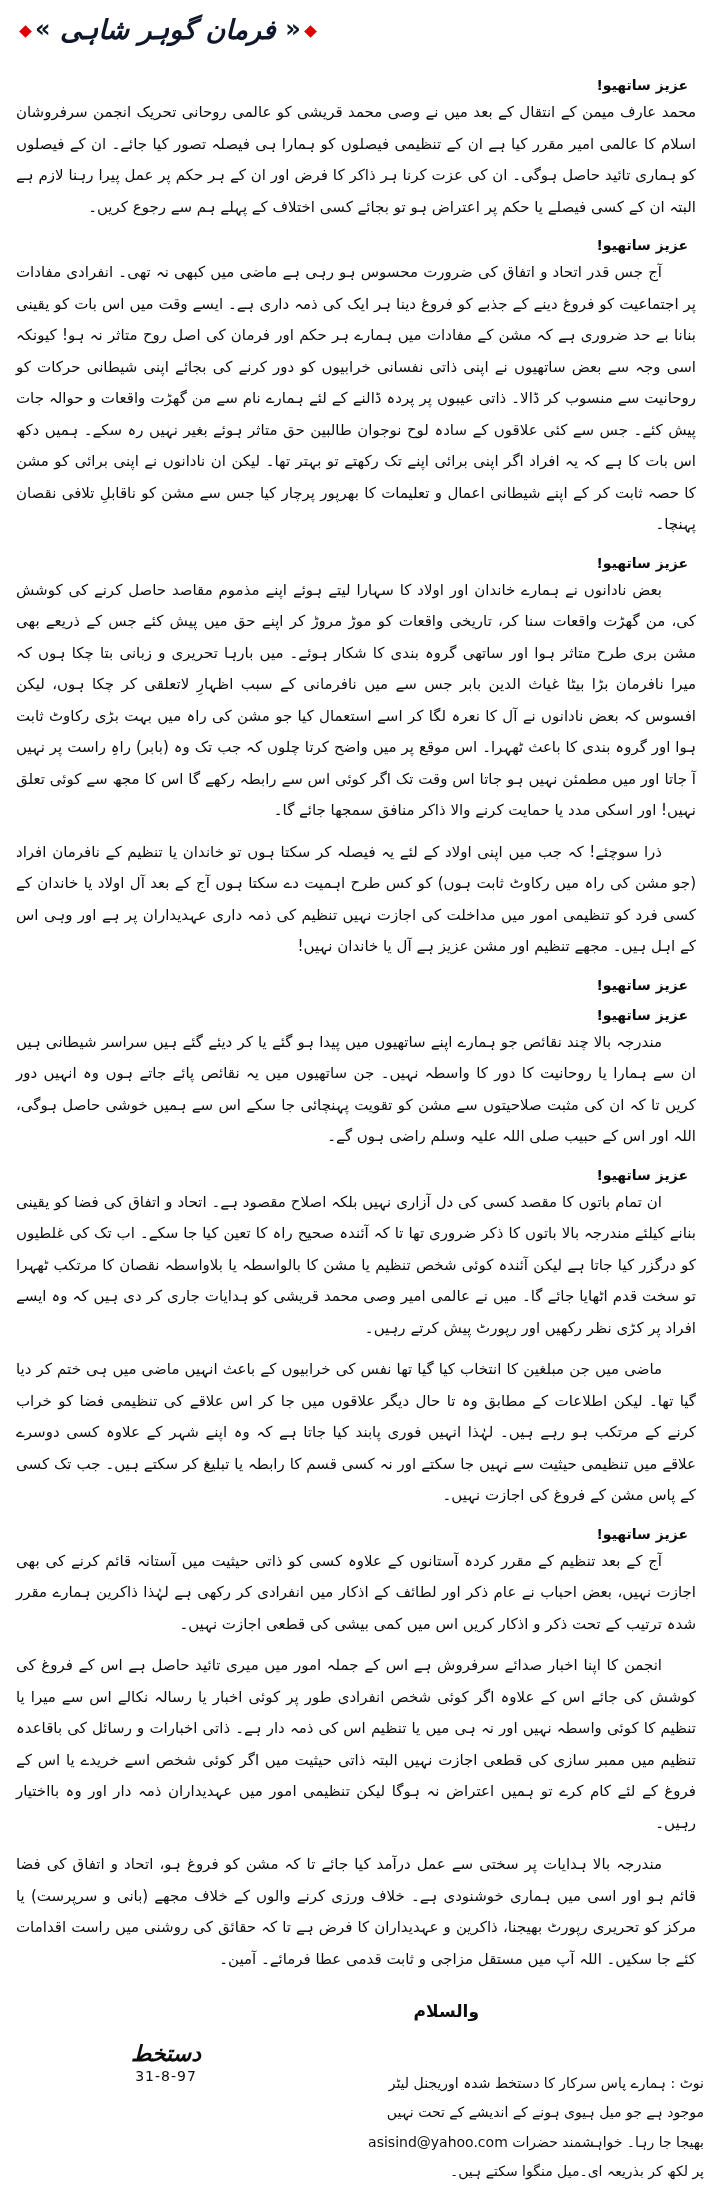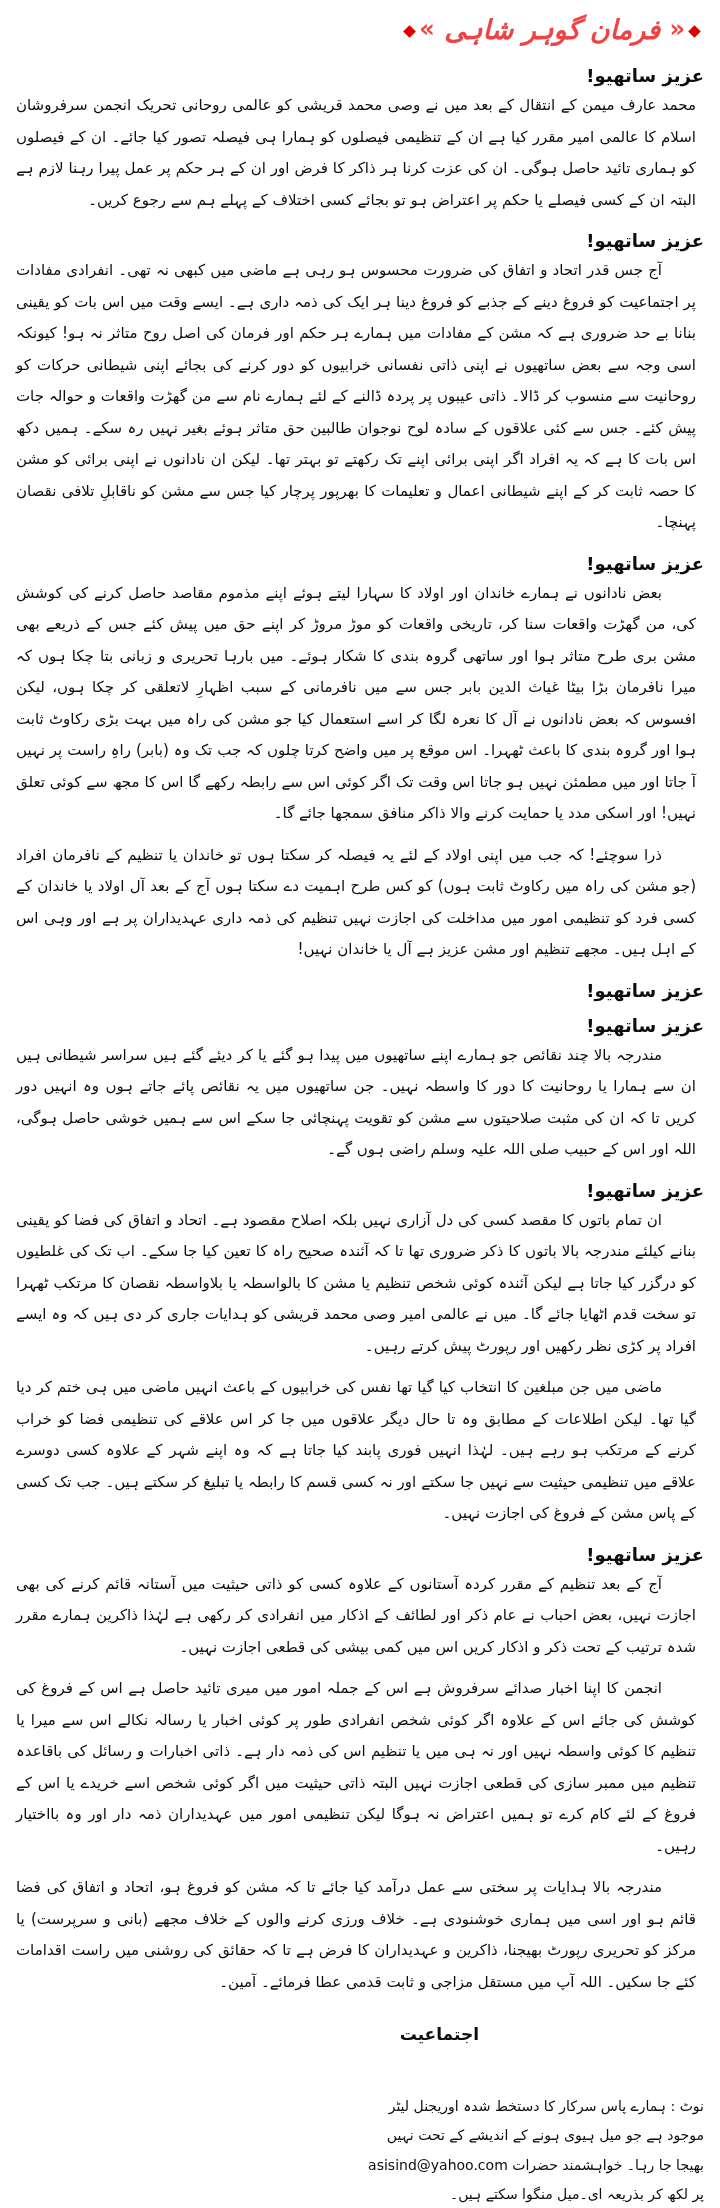--- a/index.html
+++ b/index.html
@@ -2,31 +2,31 @@
 <html lang="ur" dir="rtl"><head>
 <meta charset="utf-8">
 <style>
   html,body{margin:0;padding:0;background:#ffffff;}
   .page{
     width:720px;min-height:2208px;box-sizing:border-box;
     padding:8px 16px 20px 16px;direction:rtl;
     font-family:"DejaVu Sans",sans-serif;color:#0d0d0d;background:#ffffff;
   }
   .title{
-    text-align:right;margin:6px 0 20px 0;
-    color:#ef4444;font-size:27px;font-weight:bold;font-style:italic;
+    text-align:left;margin:6px 0 32px 0;
+    color:#0f172a;font-size:27px;font-weight:bold;font-style:italic;
     letter-spacing:1px;
   }
   .title .orn{font-style:normal;font-weight:bold;font-size:24px;position:relative;top:-2px;}
   .diamond{
     display:inline-block;width:9px;height:9px;background:#e10000;
     transform:rotate(45deg);margin:0 5px;vertical-align:middle;
   }
   .greeting{
-    font-weight:bold;font-size:18px;margin:14px 0 4px 0;
+    font-weight:bold;font-size:14px;margin:14px 16px 4px 0;
   }
   p.body{
     font-size:15px;line-height:2.1;text-align:justify;
     margin:2px 8px 10px 0;text-indent:34px;
   }
   p.body.no-indent{text-indent:0;}
   .closing{
     width:fit-content;margin:26px 225px 14px auto;
     font-size:17px;font-weight:bold;
   }
@@ -70,19 +70,24 @@
 
   <div class="greeting">عزیز ساتھیو!</div>
   <p class="body">ان تمام باتوں کا مقصد کسی کی دل آزاری نہیں بلکہ اصلاح مقصود ہے۔ اتحاد و اتفاق کی فضا کو یقینی بنانے کیلئے مندرجہ بالا باتوں کا ذکر ضروری تھا تا کہ آئندہ صحیح راہ کا تعین کیا جا سکے۔ اب تک کی غلطیوں کو درگزر کیا جاتا ہے لیکن آئندہ کوئی شخص تنظیم یا مشن کا بالواسطہ یا بلاواسطہ نقصان کا مرتکب ٹھہرا تو سخت قدم اٹھایا جائے گا۔ میں نے عالمی امیر وصی محمد قریشی کو ہدایات جاری کر دی ہیں کہ وہ ایسے افراد پر کڑی نظر رکھیں اور رپورٹ پیش کرتے رہیں۔</p>
   <p class="body">ماضی میں جن مبلغین کا انتخاب کیا گیا تھا نفس کی خرابیوں کے باعث انہیں ماضی میں ہی ختم کر دیا گیا تھا۔ لیکن اطلاعات کے مطابق وہ تا حال دیگر علاقوں میں جا کر اس علاقے کی تنظیمی فضا کو خراب کرنے کے مرتکب ہو رہے ہیں۔ لہٰذا انہیں فوری پابند کیا جاتا ہے کہ وہ اپنے شہر کے علاوہ کسی دوسرے علاقے میں تنظیمی حیثیت سے نہیں جا سکتے اور نہ کسی قسم کا رابطہ یا تبلیغ کر سکتے ہیں۔ جب تک کسی کے پاس مشن کے فروغ کی اجازت نہیں۔</p>
 
   <div class="greeting">عزیز ساتھیو!</div>
   <p class="body">آج کے بعد تنظیم کے مقرر کردہ آستانوں کے علاوہ کسی کو ذاتی حیثیت میں آستانہ قائم کرنے کی بھی اجازت نہیں، بعض احباب نے عام ذکر اور لطائف کے اذکار میں انفرادی کر رکھی ہے لہٰذا ذاکرین ہمارے مقرر شدہ ترتیب کے تحت ذکر و اذکار کریں اس میں کمی بیشی کی قطعی اجازت نہیں۔</p>
   <p class="body">انجمن کا اپنا اخبار صدائے سرفروش ہے اس کے جملہ امور میں میری تائید حاصل ہے اس کے فروغ کی کوشش کی جائے اس کے علاوہ اگر کوئی شخص انفرادی طور پر کوئی اخبار یا رسالہ نکالے اس سے میرا یا تنظیم کا کوئی واسطہ نہیں اور نہ ہی میں یا تنظیم اس کی ذمہ دار ہے۔ ذاتی اخبارات و رسائل کی باقاعدہ تنظیم میں ممبر سازی کی قطعی اجازت نہیں البتہ ذاتی حیثیت میں اگر کوئی شخص اسے خریدے یا اس کے فروغ کے لئے کام کرے تو ہمیں اعتراض نہ ہوگا لیکن تنظیمی امور میں عہدیداران ذمہ دار اور وہ بااختیار رہیں۔</p>
   <p class="body">مندرجہ بالا ہدایات پر سختی سے عمل درآمد کیا جائے تا کہ مشن کو فروغ ہو، اتحاد و اتفاق کی فضا قائم ہو اور اسی میں ہماری خوشنودی ہے۔ خلاف ورزی کرنے والوں کے خلاف مجھے (بانی و سرپرست) یا مرکز کو تحریری رپورٹ بھیجنا، ذاکرین و عہدیداران کا فرض ہے تا کہ حقائق کی روشنی میں راست اقدامات کئے جا سکیں۔ اللہ آپ میں مستقل مزاجی و ثابت قدمی عطا فرمائے۔ آمین۔</p>
 
-  <div class="closing">اجتماعیت</div>
+  <div class="closing">والسلام</div>
 
   <div class="footer">
     <div class="note">نوٹ : ہمارے پاس سرکار کا دستخط شدہ اوریجنل لیٹر موجود ہے جو میل ہیوی ہونے کے اندیشے کے تحت نہیں بھیجا جا رہا۔ خواہشمند حضرات asisind@yahoo.com پر لکھ کر بذریعہ ای۔میل منگوا سکتے ہیں۔</div>
+    <div class="sig">
+      <div class="sig-mark">دستخط</div>
+      <div class="sig-date">31-8-97</div>
+
+    </div>
   </div>
 
 </div>
 
 </body></html>

